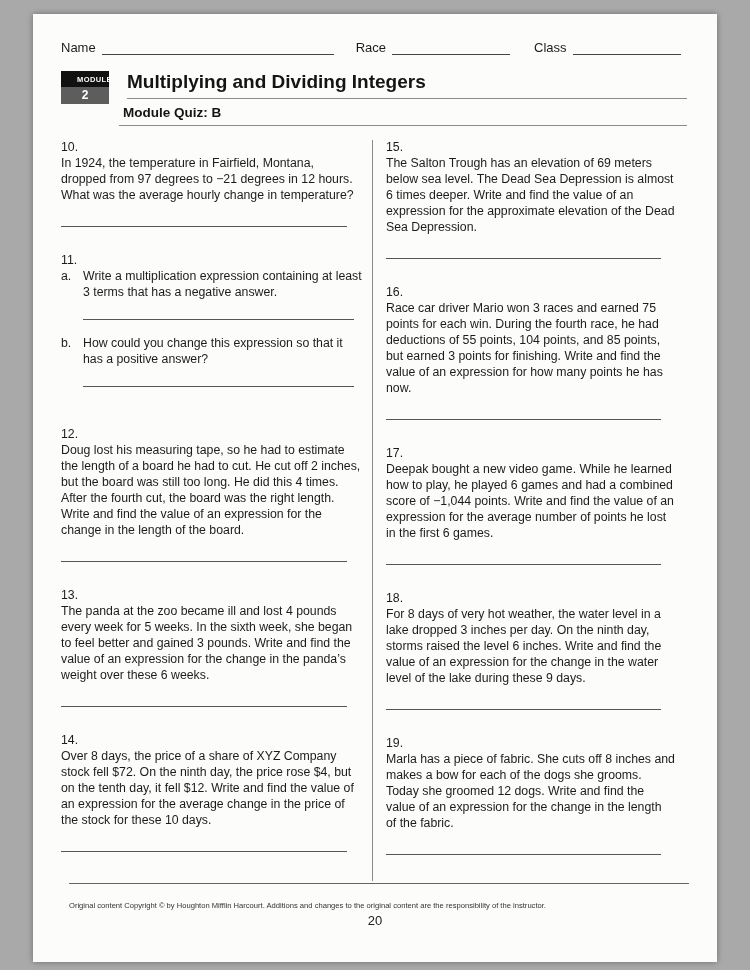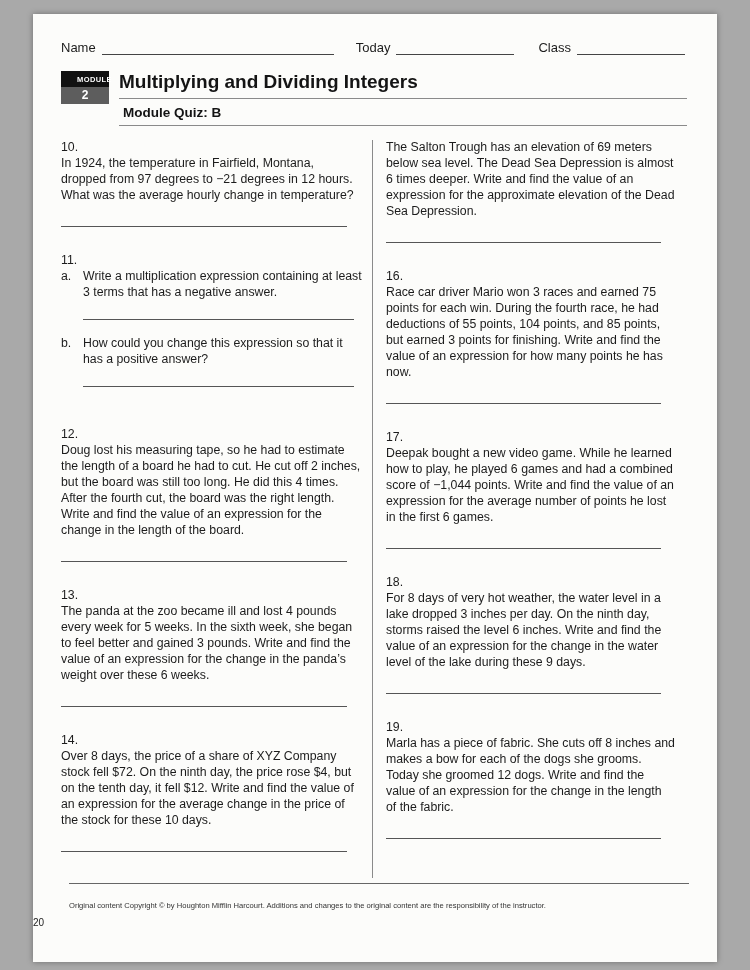--- a/index.html
+++ b/index.html
@@ -40,21 +40,21 @@
   }
   .badge-num {
     background:#5d5d5d; color:#fff;
     font-size:12px; font-weight:bold;
     text-align:center; padding:1px 0 2px;
   }
   .title-text { flex:1; }
   .page-title {
     font-size:19px; font-weight:bold; color:#141414;
     padding-bottom:5px; border-bottom:1px solid #8a8a8a;
-    margin:0 2px 4px 0;
+    margin:0 2px 4px 8px;
   }
   .page-subtitle {
     font-size:13.5px; font-weight:bold; color:#141414;
     padding:2px 0 5px 4px; border-bottom:1px solid #8a8a8a;
     margin-right:2px;
   }
 
   
   .columns { display:flex; margin-top:14px; min-height:736px; }
   .col { font-size:12.3px; line-height:1.3; }
@@ -76,32 +76,32 @@
   .subbody .answer-line { margin-top:18px; width:97%; }
 
   
   .footer {
     position:absolute; left:36px; right:28px; bottom:52px;
     border-top:1px solid #666; padding-top:17px;
   }
   .copyright { font-size:7.6px; color:#333; }
   .page-num {
     position:absolute; left:0; right:0; bottom:34px;
-    text-align:left; font-size:10px; color:#222;
+    text-align:center; font-size:13px; color:#222;
   }
 </style>
 </head>
 <body>
 
 <div class="sheet">
 
   <div class="fill-row">
     <span class="fill-label">Name</span>
     <span class="fill-line line-name"></span>
-    <span class="fill-label">Today</span>
+    <span class="fill-label">Race</span>
     <span class="fill-line line-date"></span>
     <span class="fill-label">Class</span>
     <span class="fill-line line-class"></span>
   </div>
 
   <div class="title-block">
     <div class="badge">
       <div class="badge-top">MODULE</div>
       <div class="badge-num">2</div>
     </div>
@@ -165,20 +165,21 @@
           <p class="qtext">Over 8 days, the price of a share of XYZ Company stock fell $72. On the ninth day, the price rose $4, but on the tenth day, it fell $12. Write and find the value of an expression for the average change in the price of the stock for these 10 days.</p>
           <div class="answer-line"></div>
         </div>
       </div>
 
     </div>
 
     <div class="col col-right">
 
       <div class="question">
+        <span class="qnum">15.</span>
         <div class="qbody">
           <p class="qtext">The Salton Trough has an elevation of 69 meters below sea level. The Dead Sea Depression is almost 6 times deeper. Write and find the value of an expression for the approximate elevation of the Dead Sea Depression.</p>
           <div class="answer-line"></div>
         </div>
       </div>
 
       <div class="question">
         <span class="qnum">16.</span>
         <div class="qbody">
           <p class="qtext">Race car driver Mario won 3 races and earned 75 points for each win. During the fourth race, he had deductions of 55 points, 104 points, and 85 points, but earned 3 points for finishing. Write and find the value of an expression for how many points he has now.</p>

